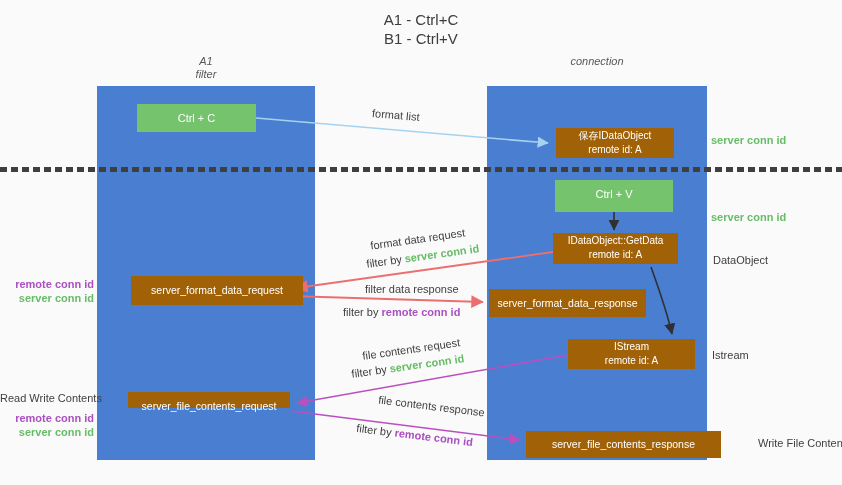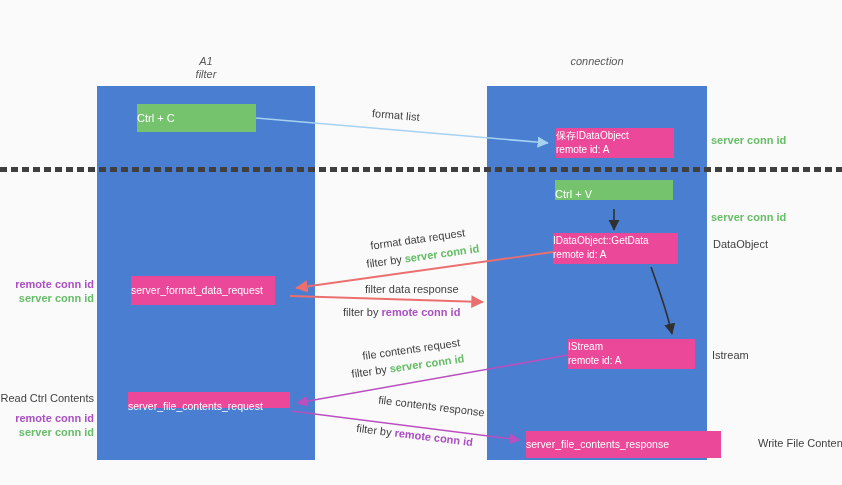--- a/index.html
+++ b/index.html
@@ -10,41 +10,45 @@
            font-size:15px; line-height:19px; color:#3c3c3c; }
 
   .lane-header { position:absolute; text-align:center; font-size:11px; line-height:13px; color:#595959;font-style:italic; }
   .lane { position:absolute; top:86px; height:374px; background:#4a7ed0; }
   .lane-left { left:97px; width:218px; }
   .lane-right { left:487px; width:220px; }
 
   .divider { position:absolute; left:0; top:167px; width:842px; height:5px;
              background:repeating-linear-gradient(90deg,#3f3f3f 0 7px,transparent 7px 11px); }
 
-  .node { position:absolute; color:#ffffff; }
+  .node { position:absolute; color:#ffffff; text-align:center; }
   .node-green { background:#76c36e; font-size:11px; }
-  .node-orange { background:#ec4899; }
+  .node-orange { background:#a16207; }
   .node-2line { font-size:10px; line-height:14px; padding-top:1px; }
   .node-1line { font-size:10.5px; }
 
   .side-label { position:absolute; font-size:11px; color:#3f3f3f; white-space:nowrap; }
   .green-bold { color:#67bd67; font-weight:bold; }
   .purple-bold { color:#aa50c0; font-weight:bold; }
   .left-ids { position:absolute; left:0; width:94px; text-align:right;
               font-size:11px; line-height:13.5px; white-space:nowrap; }
 
   .arrow-label { position:absolute; font-size:11px; color:#3f3f3f; white-space:nowrap; }
 
   svg.overlay { position:absolute; left:0; top:0; width:842px; height:485px; pointer-events:none; }
 </style>
 </head>
 <body>
 
 <div class="stage">
 
+  <div class="title">
+    <div>A1 - Ctrl+C</div>
+    <div>B1 - Ctrl+V</div>
+  </div>
 
   <div class="lane-header" style="left:97px; top:55px; width:218px;">
     <div>A1</div>
     <div>filter</div>
   </div>
   <div class="lane-header" style="left:487px; top:55px; width:220px;">
     <div>connection</div>
   </div>
 
   <div class="lane lane-left"></div>
@@ -76,50 +80,51 @@
 
   <div class="divider"></div>
 
   <div class="node node-green" style="left:137px; top:104px; width:119px; height:28px; line-height:28px;">Ctrl + C</div>
 
   <div class="node node-orange node-2line" style="left:556px; top:128px; width:118px; height:30px;">
     <div>保存IDataObject</div>
     <div>remote id: A</div>
   </div>
 
-  <div class="node node-green" style="left:555px; top:180px; width:118px; height:20px; line-height:28px;">Ctrl + V</div>
+  <div class="node node-green" style="left:555px; top:180px; width:118px; height:32px; line-height:28px;">Ctrl + V</div>
 
   <div class="node node-orange node-2line" style="left:553px; top:233px; width:125px; height:31px;">
     <div>IDataObject::GetData</div>
     <div>remote id: A</div>
   </div>
 
-  <div class="node node-orange node-1line" style="left:131px; top:276px; width:144px; height:29px; line-height:29px;">server_format_data_request</div>
+  <div class="node node-orange node-1line" style="left:131px; top:276px; width:172px; height:29px; line-height:29px;">server_format_data_request</div>
 
+  <div class="node node-orange node-1line" style="left:489px; top:289px; width:157px; height:28px; line-height:28px;">server_format_data_response</div>
 
   <div class="node node-orange node-2line" style="left:568px; top:339px; width:127px; height:30px;">
     <div>IStream</div>
     <div>remote id: A</div>
   </div>
 
   <div class="node node-orange node-1line" style="left:128px; top:392px; width:162px; height:16px; line-height:29px;">server_file_contents_request</div>
 
   <div class="node node-orange node-1line" style="left:526px; top:431px; width:195px; height:27px; line-height:27px;">server_file_contents_response</div>
 
   <div class="side-label green-bold" style="left:711px; top:134px;">server conn id</div>
   <div class="side-label green-bold" style="left:711px; top:211px;">server conn id</div>
-  <div class="side-label" style="left:713px; top:238px;">DataObject</div>
+  <div class="side-label" style="left:713px; top:254px;">DataObject</div>
   <div class="side-label" style="left:712px; top:349px;">Istream</div>
   <div class="side-label" style="left:718px; top:437px;margin-left:40px;">Write File Contents</div>
 
   <div class="left-ids" style="top:278px;">
     <div class="purple-bold">remote conn id</div>
     <div class="green-bold">server conn id</div>
   </div>
-  <div class="left-ids" style="top:392px; font-weight:normal; color:#3f3f3f;">Read Ctrl Contents</div>
+  <div class="left-ids" style="top:392px; font-weight:normal; color:#3f3f3f;">Read Write Contents</div>
   <div class="left-ids" style="top:412px;">
     <div class="purple-bold">remote conn id</div>
     <div class="green-bold">server conn id</div>
   </div>
 
   <div class="arrow-label" style="left:372px; top:109px; transform:rotate(5deg);">format list</div>
 
   <div class="arrow-label" style="left:370px; top:233px; transform:rotate(-8deg);">format data request</div>
   <div class="arrow-label" style="left:366px; top:250px; transform:rotate(-8deg);">
     <span>filter by </span><span class="green-bold">server conn id</span>

